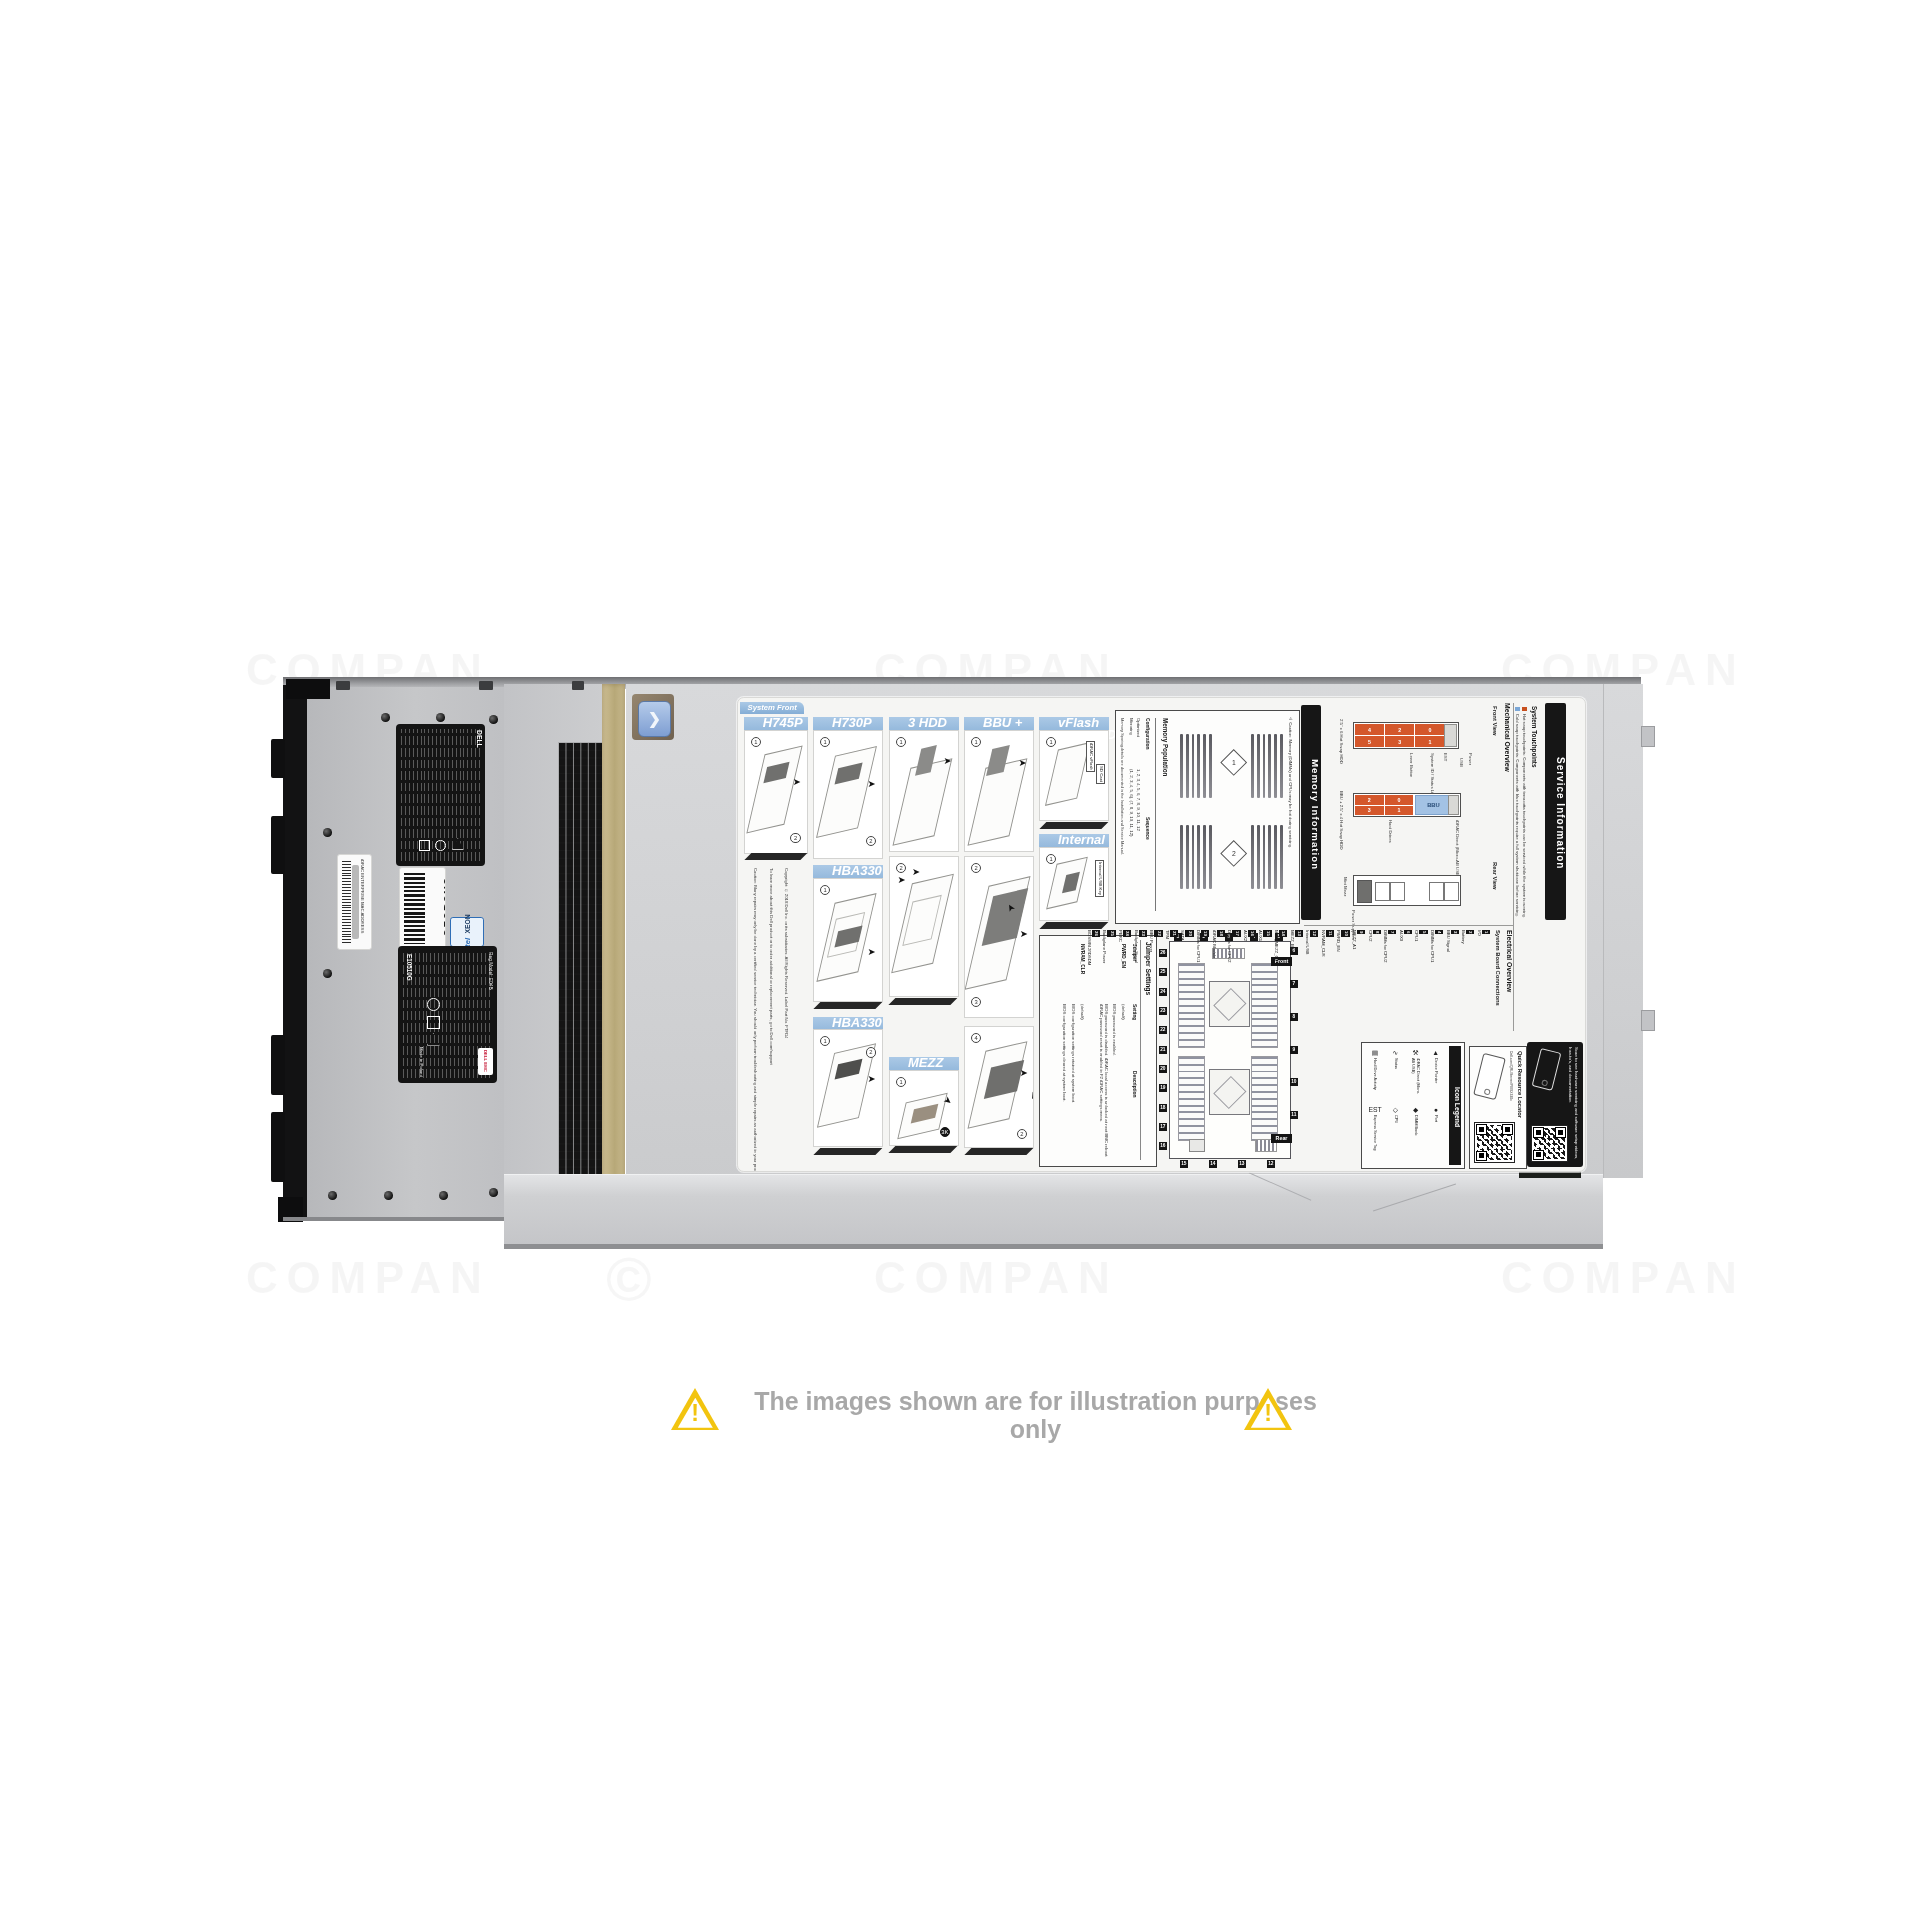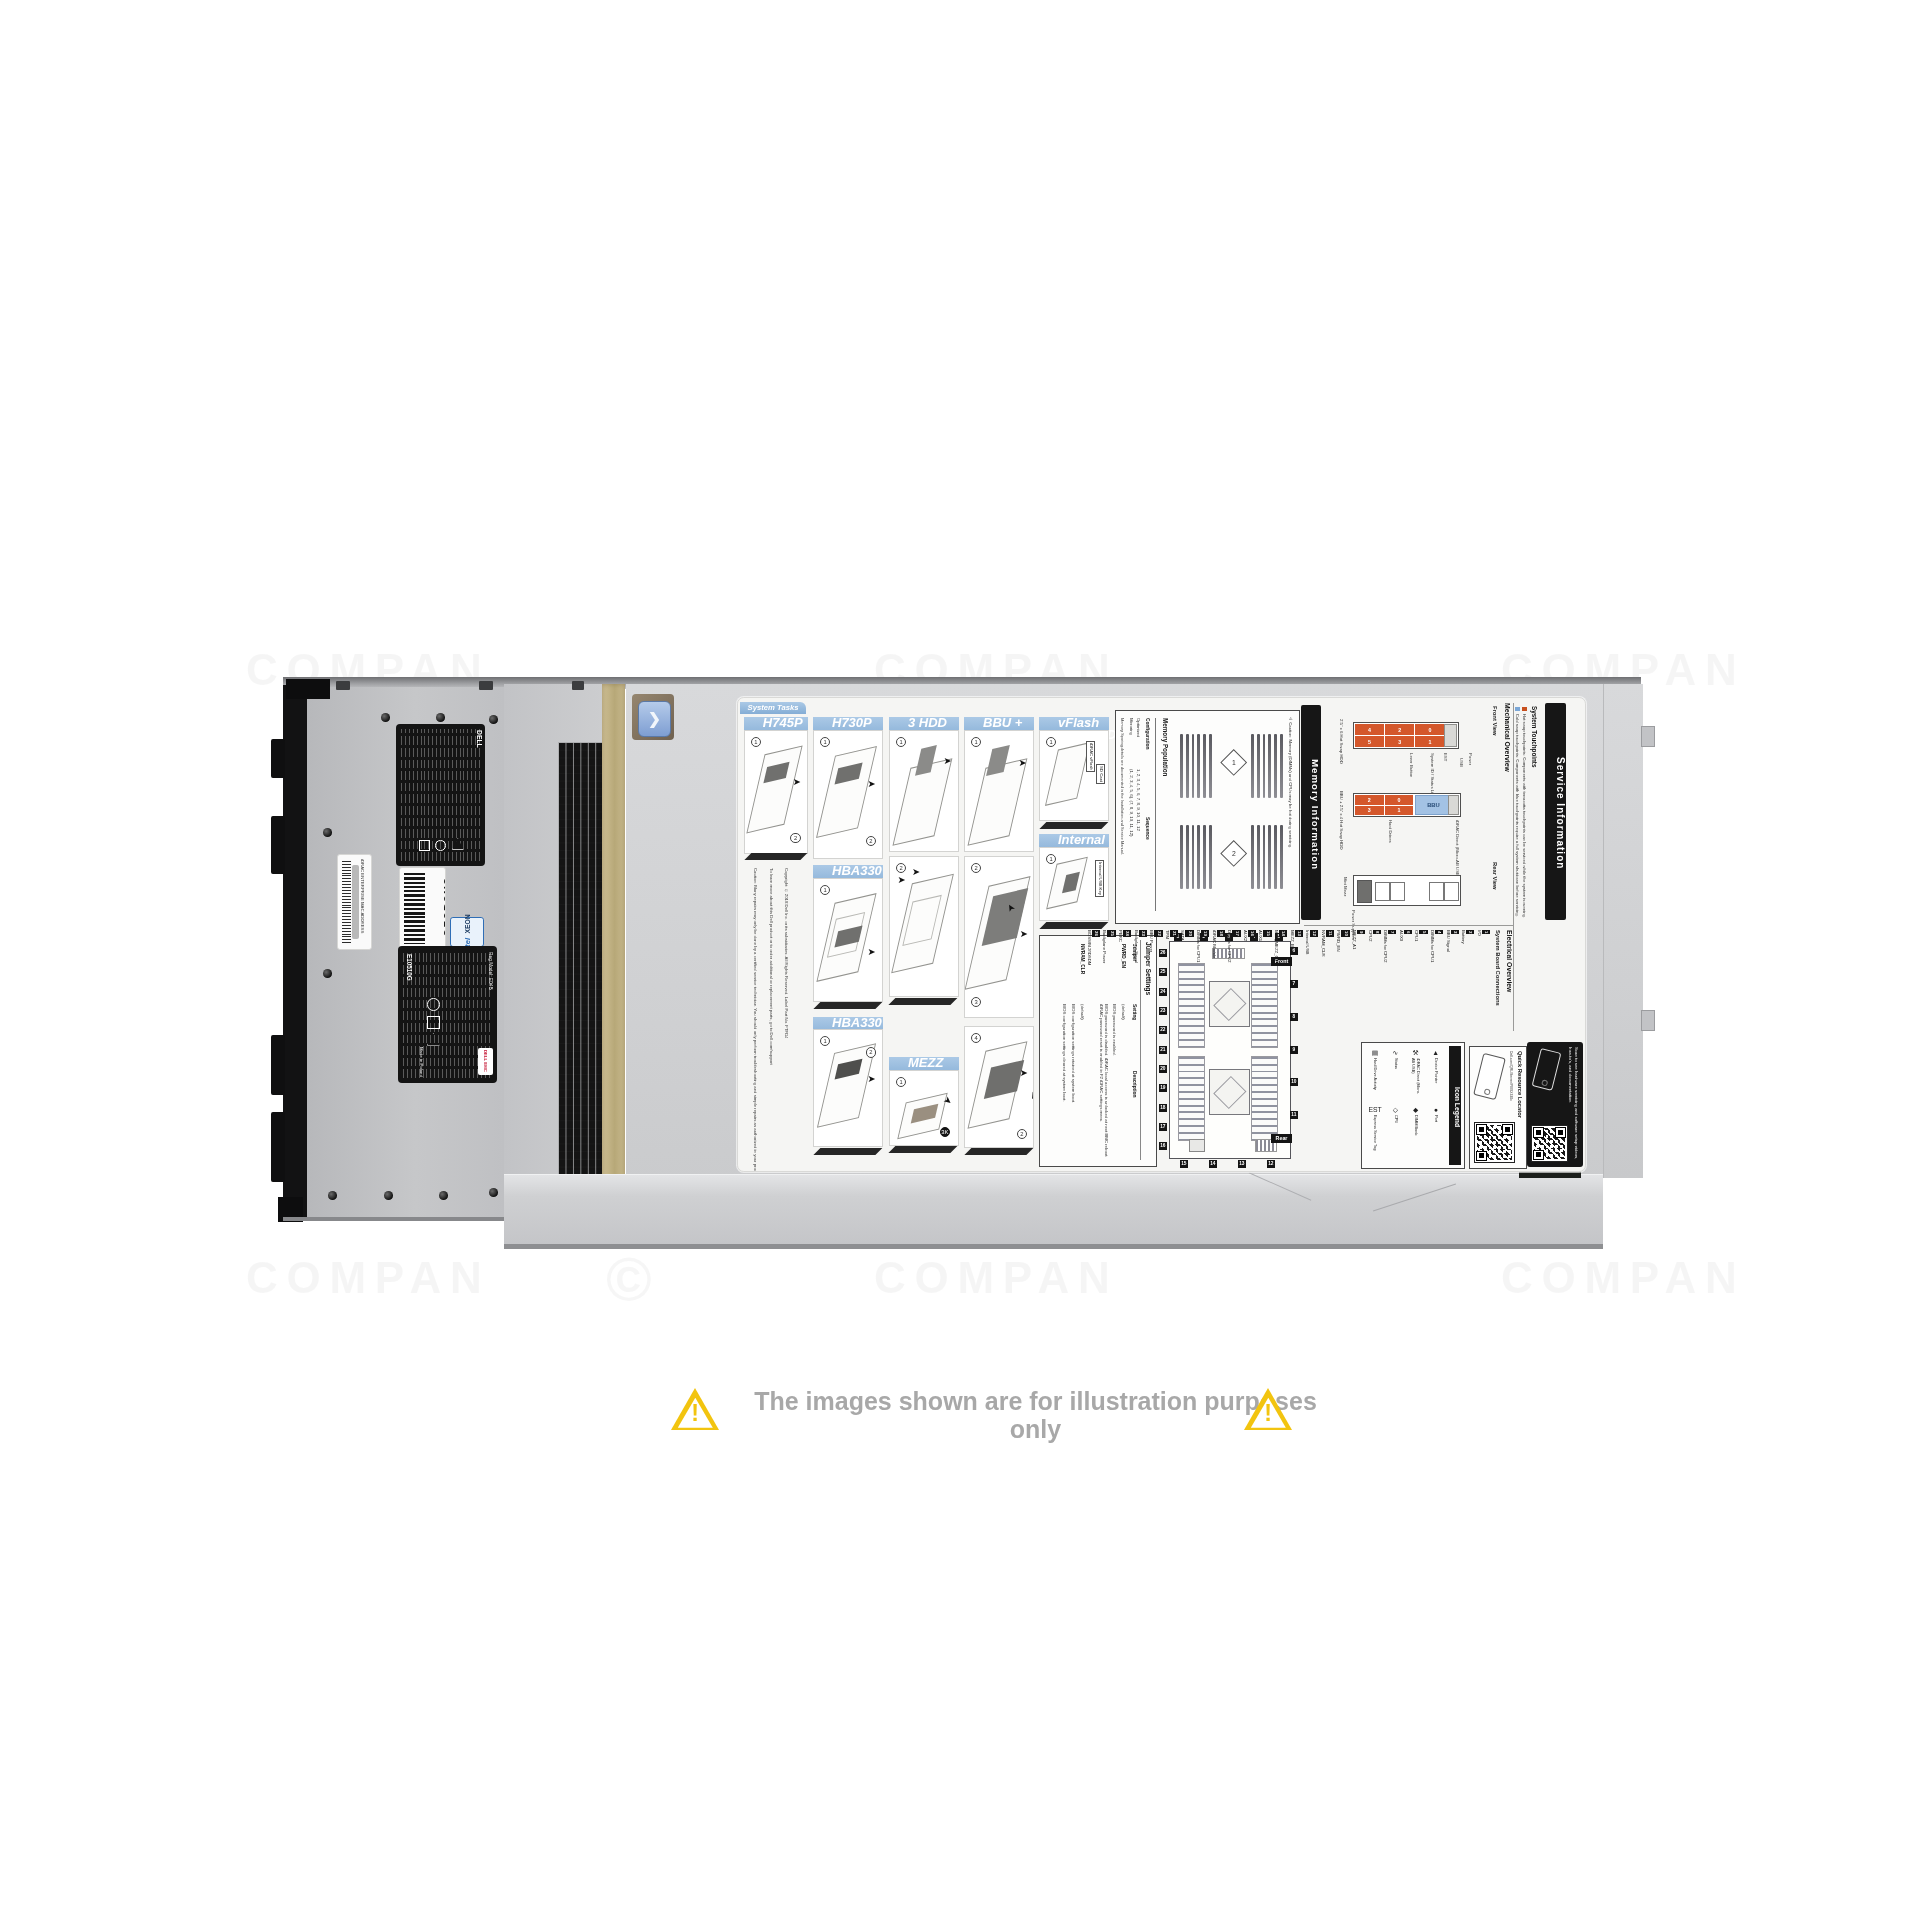--- a/index.html
+++ b/index.html
@@ -219,21 +219,21 @@
       <div class="abs" style="right:3.9px;bottom:7.7px;width:15.4px;height:27px;background:#fff;border-radius:1.9px;">
         <div class="vt abs" style="left:4.8px;top:1.9px;font-size:4.3px;color:#c41230;font-weight:bold;">DELL EMC</div>
       </div>
       <div class="abs" style="left:29px;top:52px;width:10.6px;height:10.6px;border:1px solid #fff;border-radius:50%;"></div>
       <div class="abs" style="left:29px;top:70px;width:10.6px;height:10.6px;border:1px solid #fff;"></div>
       <div class="abs" style="left:29px;top:87px;width:10.6px;height:10.6px;border:1px solid #fff;clip-path:polygon(50% 0,100% 100%,0 100%);"></div>
     </div>
 
     <div class="slabel" style="left:737px;top:697px;width:847px;height:473px;">
 
-      <div class="tab" style="left:1.9px;top:3.9px;">System Tasks</div>
+      <div class="tab" style="left:1.9px;top:3.9px;">System Front</div>
 
       <div class="phead" style="left:5.8px;top:19.3px;width:64px;">H745P MX</div>
       <div class="panel" style="left:5.8px;top:32px;width:64px;height:124px;">
         <div class="iso">
             <div class="body"></div>
             <div class="slab"></div>
             <span class="arr">➤</span>
             <div class="bdg" style="left:1.9px;top:1.9px;">1</div>
             <div class="bdg" style="right:1.9px;bottom:5.8px;">2</div>
           </div>

